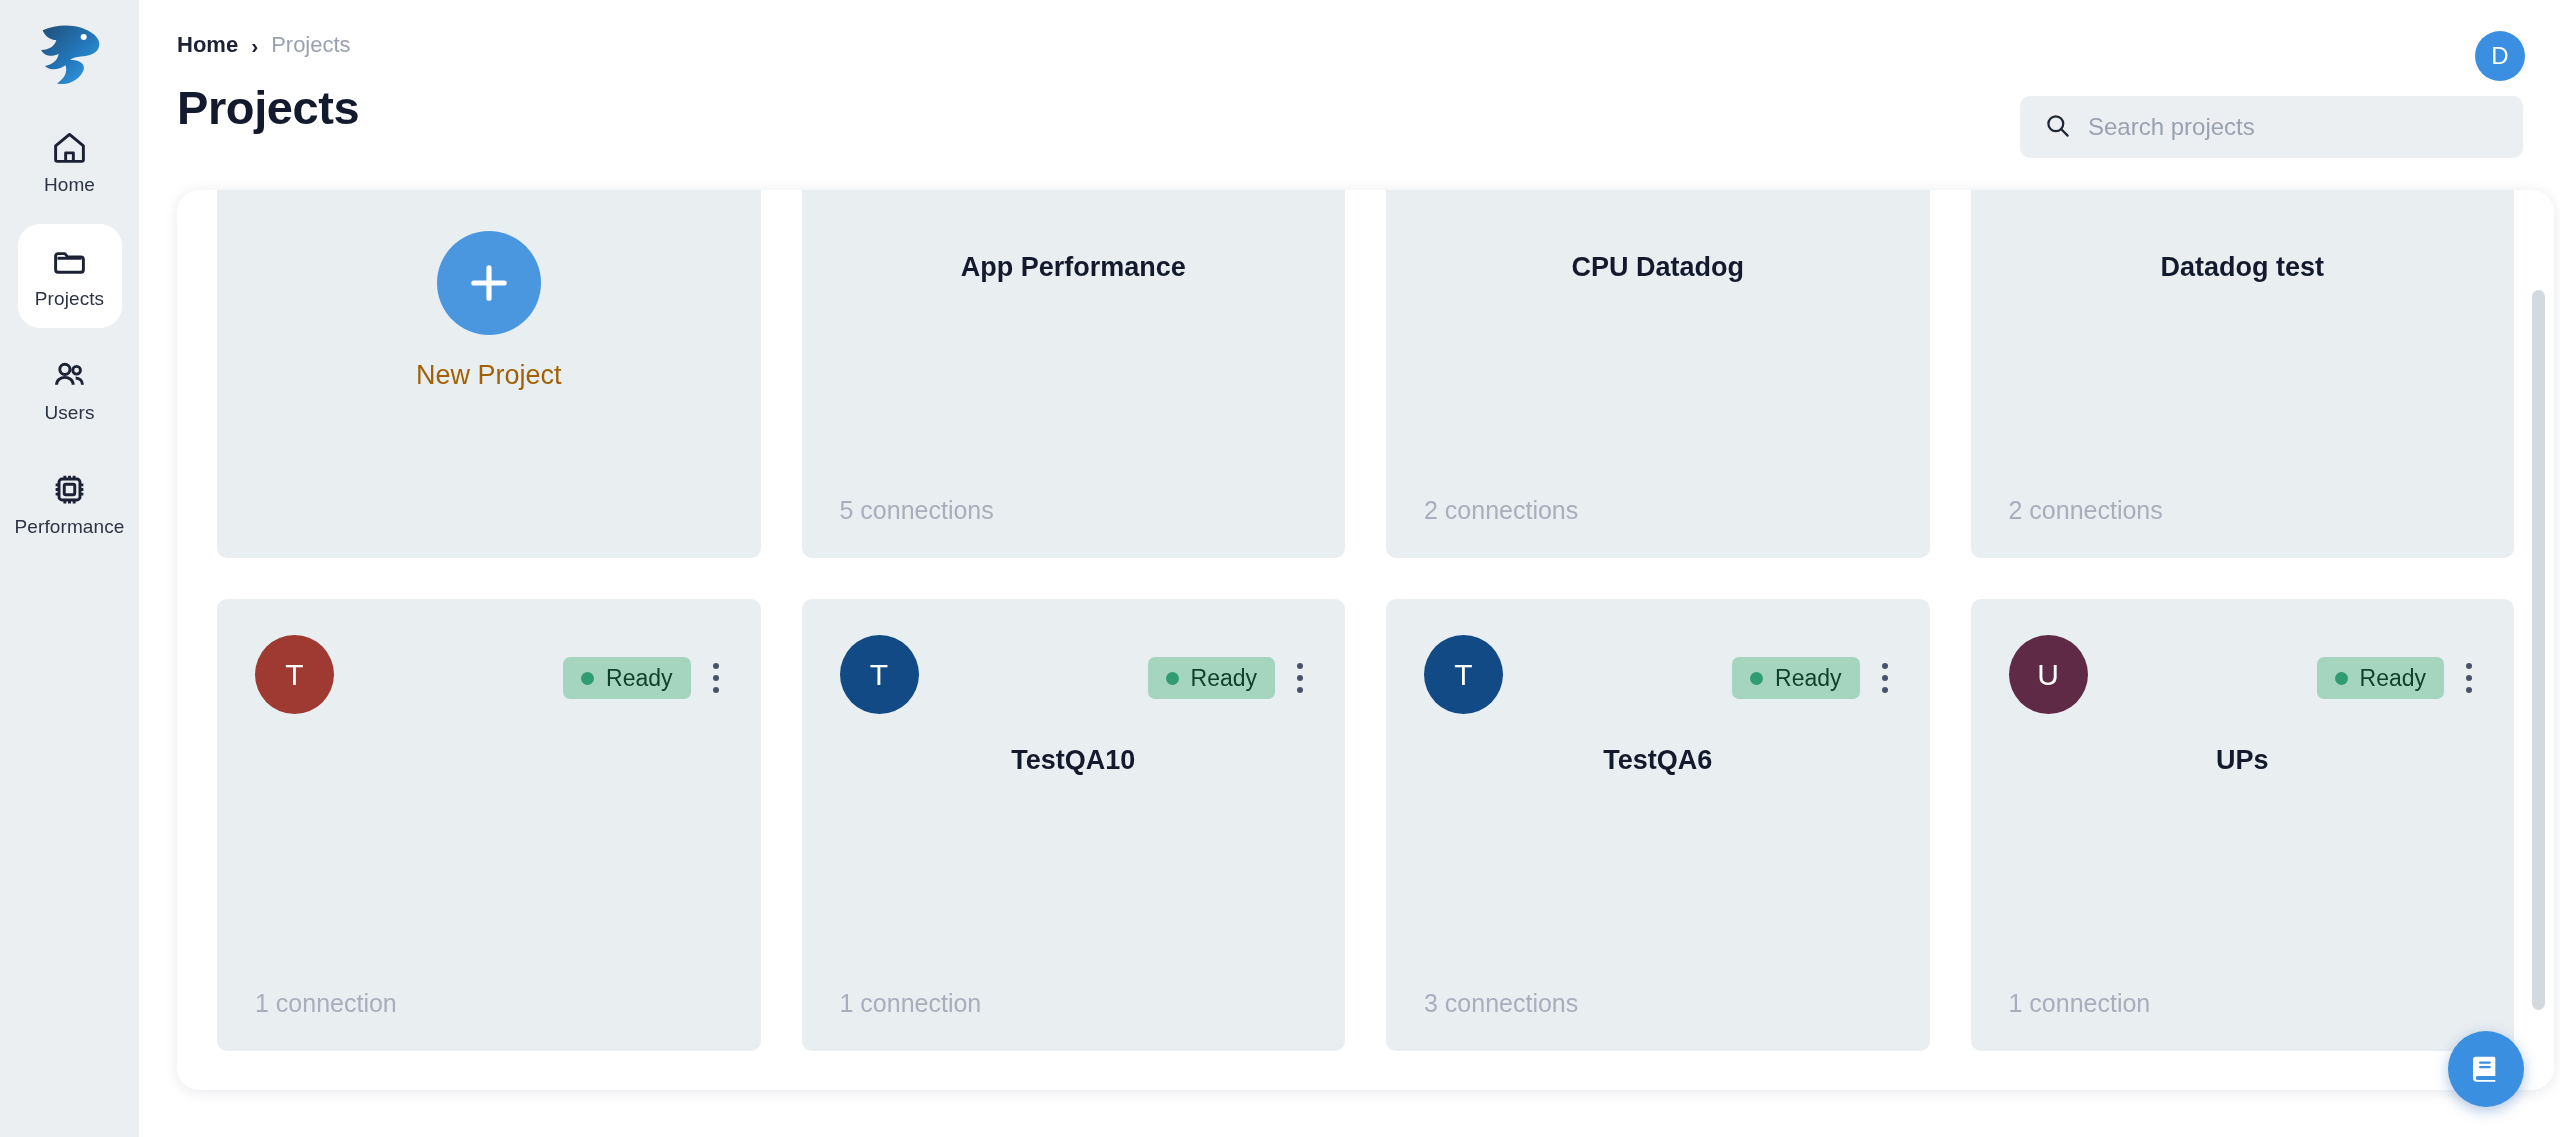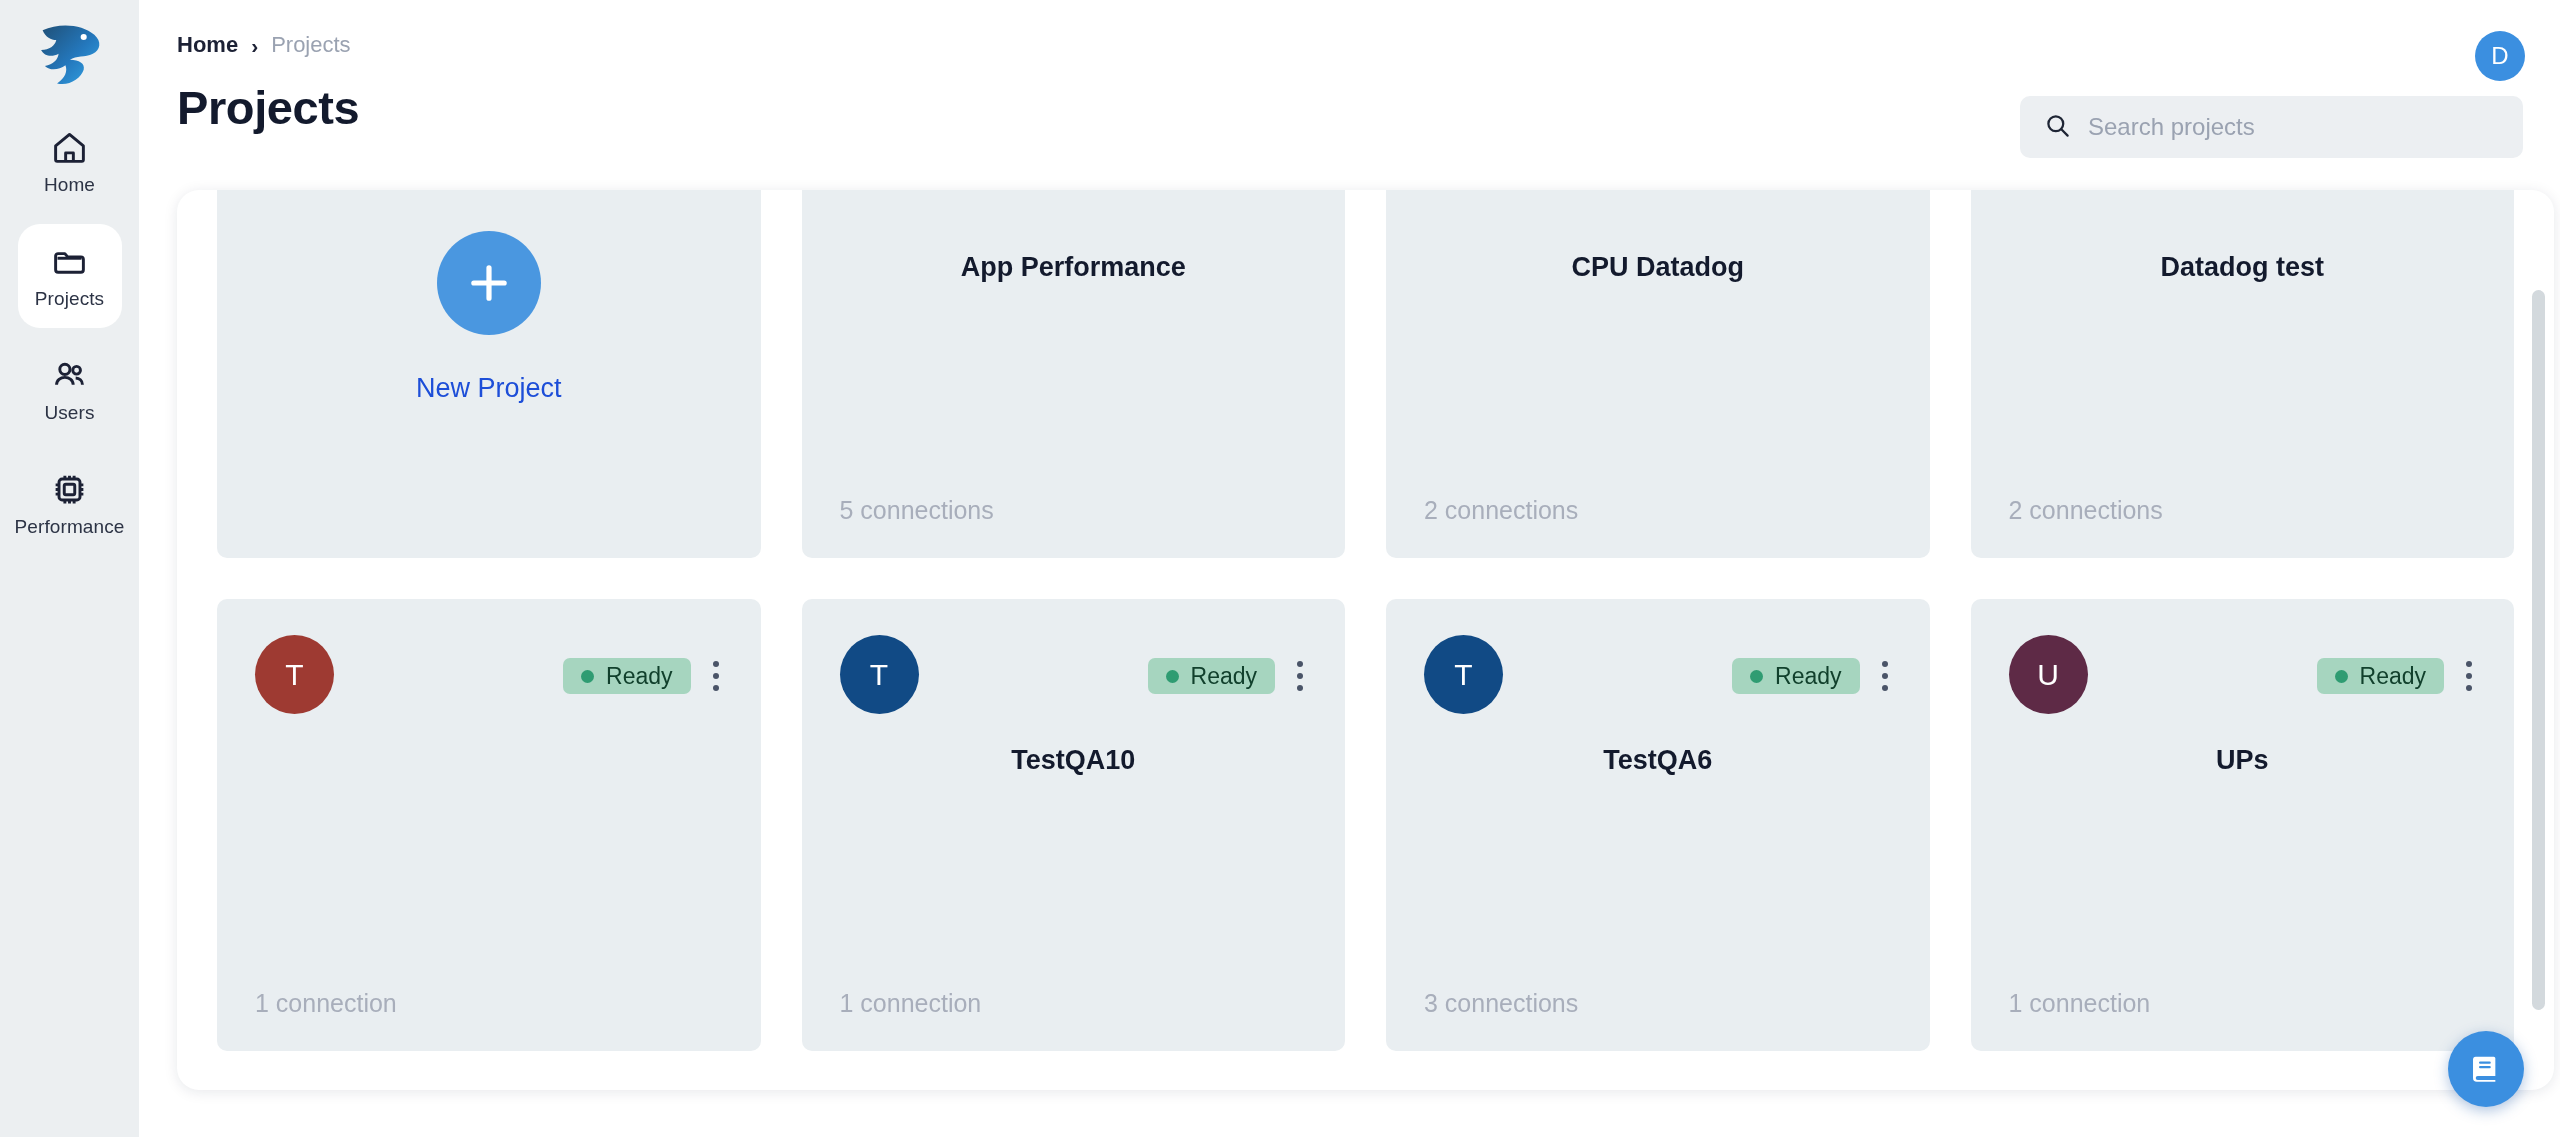--- a/index.html
+++ b/index.html
@@ -113,21 +113,21 @@
   .card-head { display: flex; align-items: flex-start; justify-content: space-between; height: 84px; }
   .card-avatar {
     width: 79px; height: 79px; border-radius: 50%;
     color: #ffffff; font-size: 30px;
     display: flex; align-items: center; justify-content: center;
     flex-shrink: 0;
   }
   .head-right { display: flex; align-items: center; gap: 18px; margin-top: 22px; }
   .badge {
     background: #a6d5bf; color: #11402c;
-    border-radius: 7px; height: 36px;
+    border-radius: 7px; height: 42px;
     display: flex; align-items: center; gap: 12px;
     padding: 0 18px; font-size: 23px;
   }
   .badge-dot { width: 13px; height: 13px; border-radius: 50%; background: #2f9c72; flex-shrink: 0; }
   .kebab { width: 14px; display: flex; flex-direction: column; gap: 6px; align-items: center; cursor: pointer; padding: 4px; }
   .kebab i { width: 6px; height: 6px; border-radius: 50%; background: #4a5468; display: block; }
 
   .card-title { margin-top: 26px; font-size: 27px; font-weight: 700; color: #131a2d; text-align: center; }
   .card-conn { position: absolute; left: 38px; bottom: 33px; font-size: 25px; color: #a8aebb; }
 
@@ -136,21 +136,21 @@
     background: #e9eef1; border-radius: 10px; height: 452px;
     display: flex; flex-direction: column; align-items: center; justify-content: flex-start;
     padding-top: 125px; cursor: pointer;
   }
   .plus-circle {
     width: 104px; height: 104px; border-radius: 50%;
     background: #4a97e0;
     display: flex; align-items: center; justify-content: center;
   }
   .plus-circle svg { width: 52px; height: 52px; stroke: #ffffff; stroke-width: 2.4; }
-  .new-label { margin-top: 38px; font-size: 27px; color: #1d4ed8; }
+  .new-label { margin-top: 25px; font-size: 27px; color: #a16207; }
 
   
   .scrollbar-track {
     position: absolute; right: 9px; top: 100px; bottom: 12px; width: 13px;
   }
   .scrollbar-thumb {
     position: absolute; top: 0; left: 0; width: 13px; height: 720px;
     background: #d3d9dd; border-radius: 7px; cursor: grab;
   }
 

